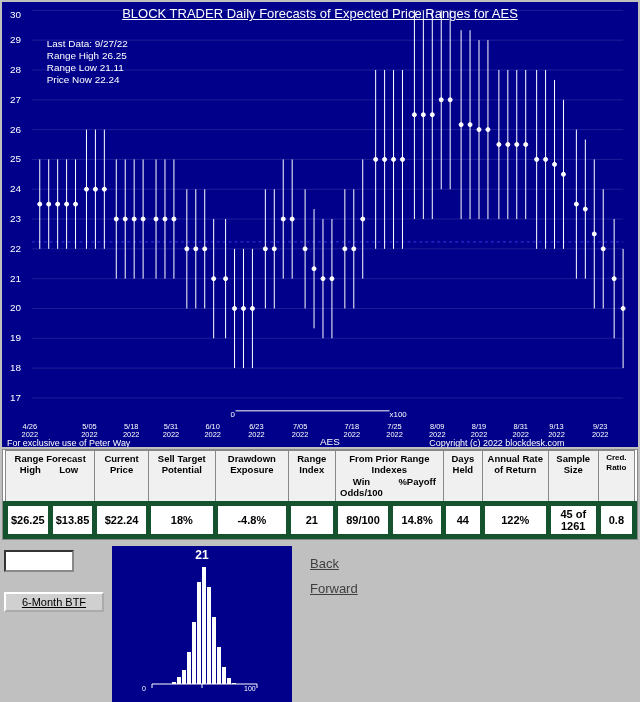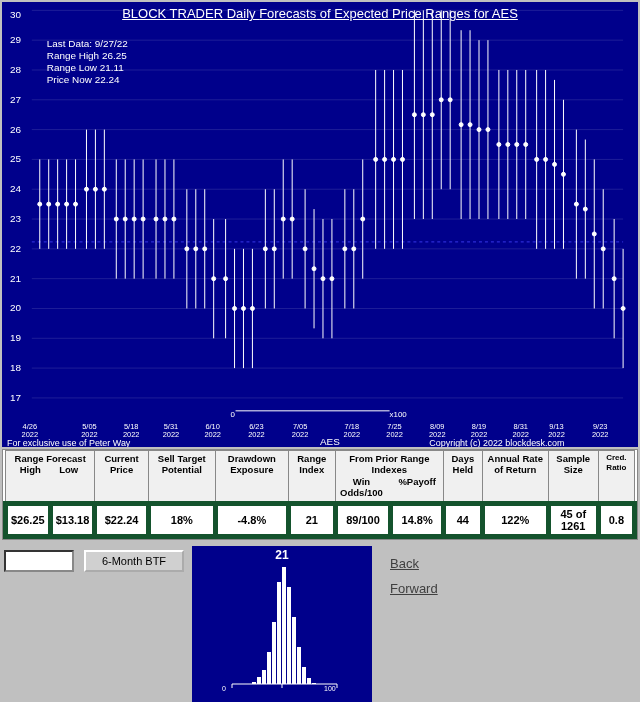--- a/index.html
+++ b/index.html
@@ -82,22 +82,24 @@
       display: flex;
       flex-direction: row;
       background: #c0c0c0;
       padding: 4px 2px;
       gap: 8px;
       align-items: flex-start;
     }
 
     .btf-section {
       display: flex;
-      gap: 10px;
+      flex-direction: column;
+      gap: 20px;
       padding-top: 4px;
+      text-decoration: underline;
     }
 
     .btf-input {
       width: 70px;
       height: 22px;
       border: 2px inset #888;
       background: white;
       font-size: 11px;
     }
 
@@ -434,21 +436,21 @@
             <span>Sample Size</span>
           </th>
           <th style="font-size:8px;">
             <span>Cred. Ratio</span>
           </th>
         </tr>
       </thead>
       <tbody>
         <tr>
           <td>$26.25</td>
-          <td>$13.18</td>
+          <td>$13.85</td>
           <td>$22.24</td>
           <td>18%</td>
           <td>-4.8%</td>
           <td>21</td>
           <td>89/100</td>
           <td>14.8%</td>
           <td>44</td>
           <td>122%</td>
           <td>45 of 1261</td>
           <td>0.8</td>

